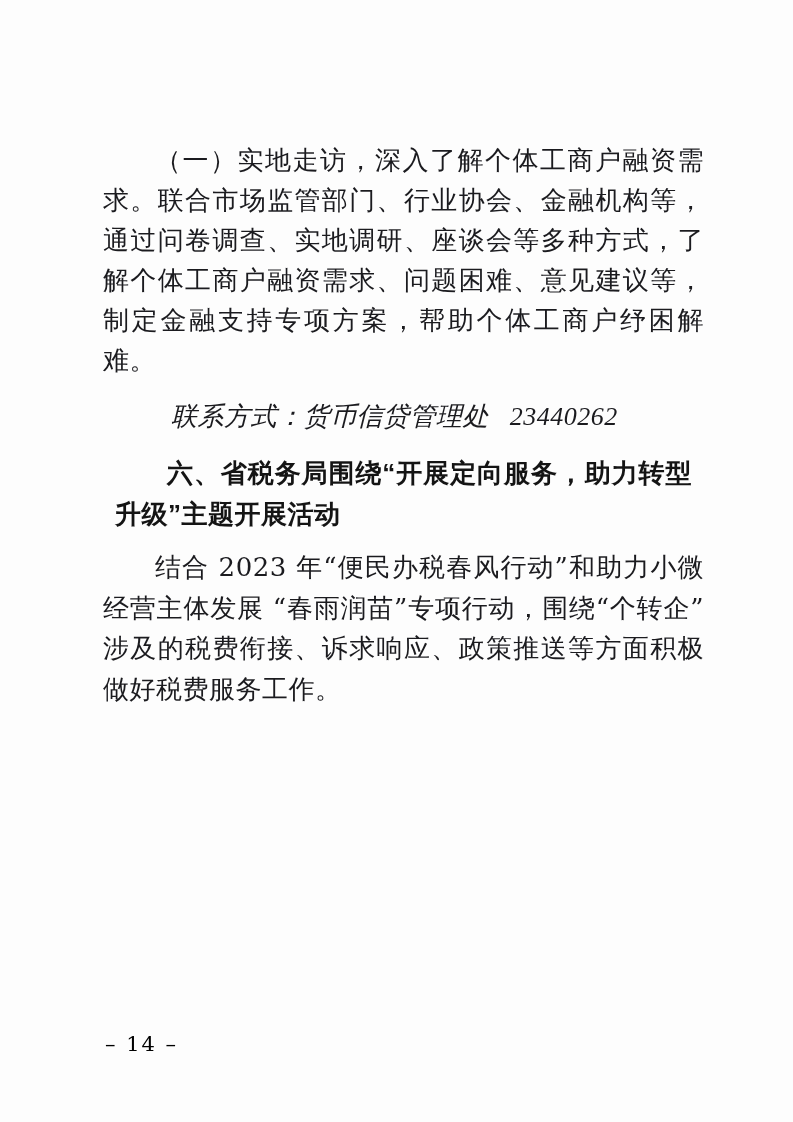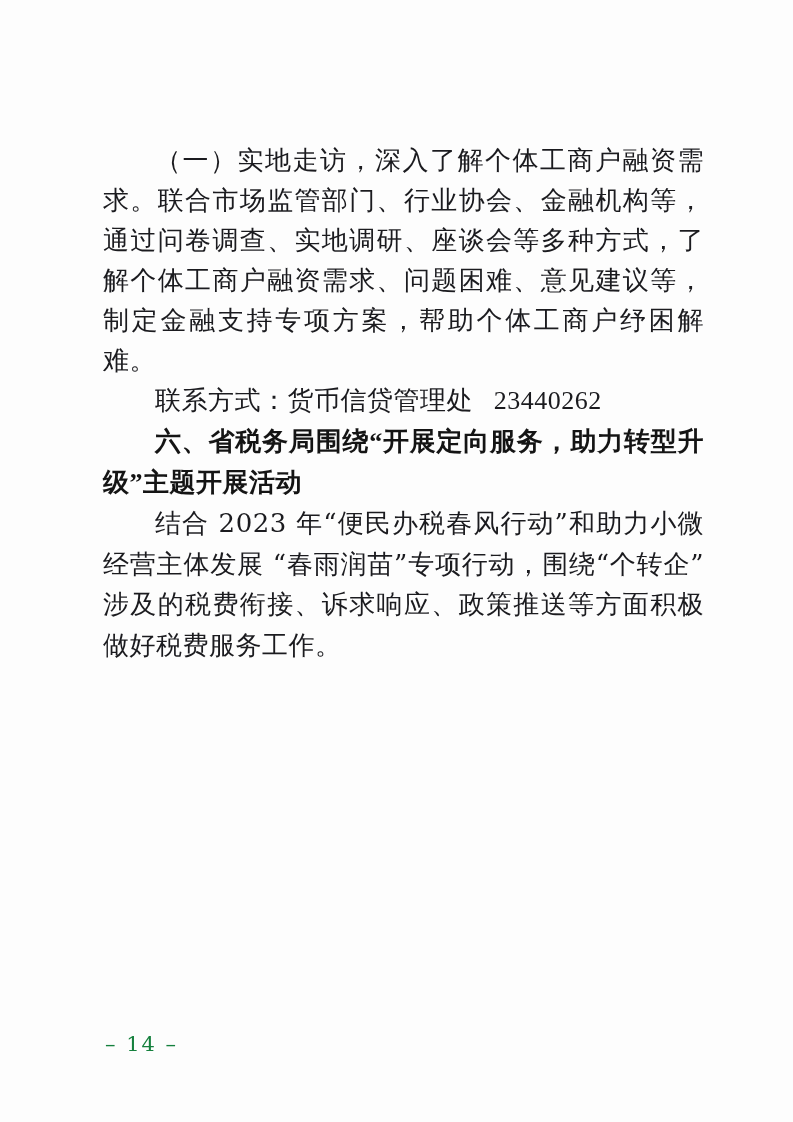--- a/index.html
+++ b/index.html
@@ -26,55 +26,56 @@
     margin: 0;
     font-size: 26px;
     line-height: 40px;
     text-align: justify;
     text-justify: inter-character;
     text-indent: 2em;
     letter-spacing: 0.5px;
     font-weight: 400;
   }
   .contact-line {
-    margin: 0;
+    margin: 16px;
     font-size: 26px;
     line-height: 40px;
     text-indent: 2em;
     letter-spacing: 0.5px;
     white-space: nowrap;
+    font-style: italic;
   }
   .contact-line .phone {
     margin-left: 0.8em;
     font-family: "Liberation Serif", "DejaVu Serif", serif;
   }
   .heading {
-    margin: 0;
+    margin: 12px;
     font-size: 26px;
     line-height: 41px;
     text-align: justify;
     text-justify: inter-character;
     text-indent: 2em;
     letter-spacing: 0.5px;
     font-weight: 700;
-    font-family: Liberation Serif, serif;
+    font-family: Liberation Sans, sans-serif;
     color: #141414;
   }
   .closing {
     line-height: 40.5px;
   }
   .footer {
     position: absolute;
     left: 105px;
     top: 1032px;
   }
   .pagenum {
     font-size: 21px;
     letter-spacing: 2px;
-    color: #15803d;
+    color: #000000;
     font-family: "DejaVu Serif", "Liberation Serif", serif;
   }
 </style>
 </head>
 <body>
 
 <div class="page">
   <main class="content">
 
     <p class="para">（一）实地走访，深入了解个体工商户融资需求。联合市场监管部门、行业协会、金融机构等，通过问卷调查、实地调研、座谈会等多种方式，了解个体工商户融资需求、问题困难、意见建议等，制定金融支持专项方案，帮助个体工商户纾困解难。</p>

